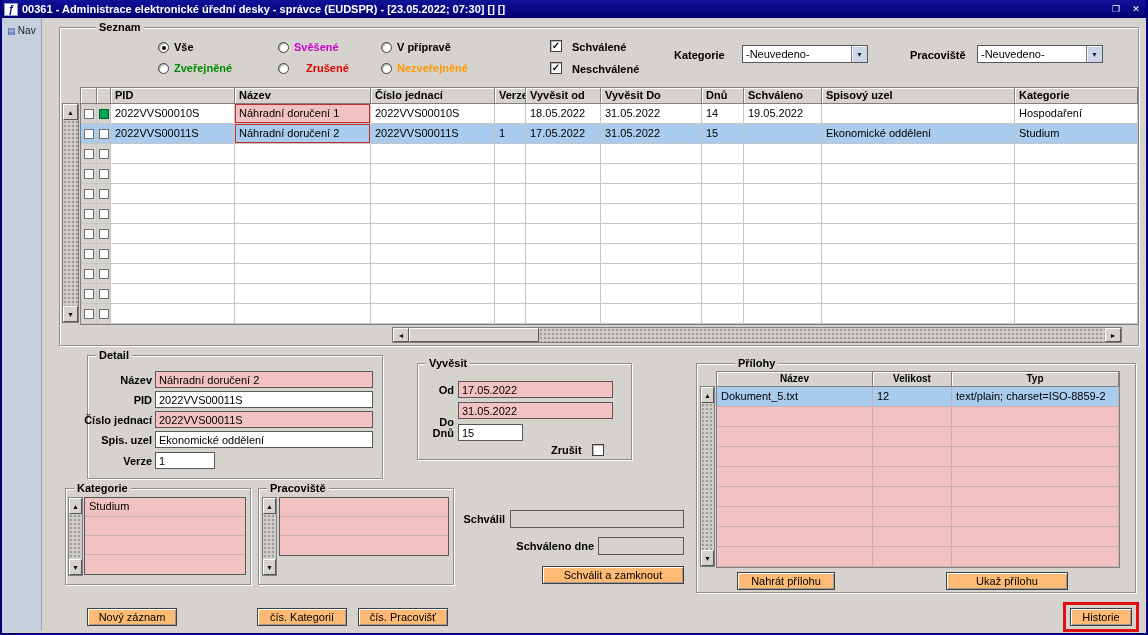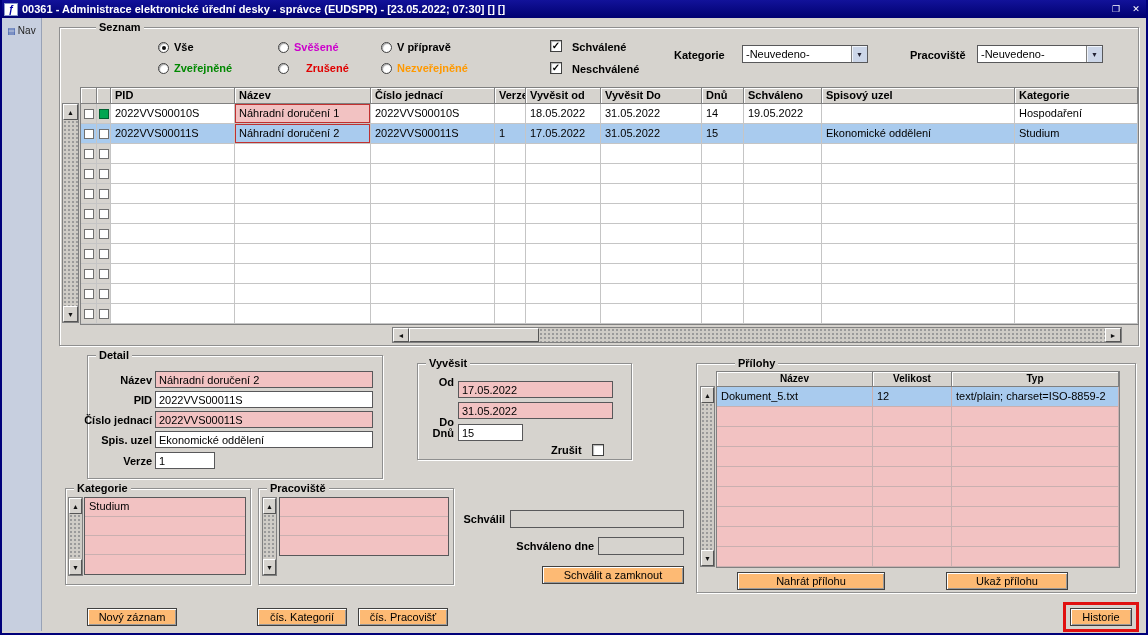--- a/index.html
+++ b/index.html
@@ -378,21 +378,21 @@
     <span class="lbl lblr" style="left:60px;top:434px;width:90px">Spis. uzel</span>
     <div class="fld" style="left:153px;top:431px;width:218px">Ekonomické oddělení</div>
     <span class="lbl lblr" style="left:60px;top:455px;width:90px">Verze</span>
     <div class="fld" style="left:153px;top:452px;width:60px">1</div>
   </div>
 
   <div>
     <div class="g" style="left:415px;top:363px;width:215px;height:97px">
       <span class="gl">Vyvěsit</span>
     </div>
-    <span class="lbl lblr" style="left:422px;top:376px;width:30px">Od</span>
+    <span class="lbl lblr" style="left:422px;top:384px;width:30px">Od</span>
     <div class="fld pinkf" style="left:456px;top:381px;width:155px">17.05.2022</div>
     <span class="lbl lblr" style="left:422px;top:416px;width:30px">Do</span>
     <div class="fld pinkf" style="left:456px;top:402px;width:155px">31.05.2022</div>
     <span class="lbl lblr" style="left:415px;top:427px;width:37px">Dnů</span>
     <div class="fld" style="left:456px;top:424px;width:65px">15</div>
     <span class="lbl" style="left:549px;top:444px">Zrušit</span>
     <span class="chk" style="left:590px;top:444px"></span>
   </div>
 
   <div>
@@ -502,21 +502,21 @@
         <div class="c"></div>
         <div class="c"></div>
         <div class="c"></div>
       </div>
         <div class="row">
         <div class="c"></div>
         <div class="c"></div>
         <div class="c"></div>
       </div>
       </div>
-    <div class="btn" style="left:735px;top:572px;width:148px">Nahrát přílohu</div>
+    <div class="btn" style="left:735px;top:572px;width:98px">Nahrát přílohu</div>
     <div class="btn" style="left:944px;top:572px;width:122px">Ukaž přílohu</div>
   </div>
 
   <div>
     <div class="btn" style="left:85px;top:608px;width:90px">Nový záznam</div>
     <div class="btn" style="left:255px;top:608px;width:90px">čís. Kategorií</div>
     <div class="btn" style="left:356px;top:608px;width:90px">čís. Pracovišť</div>
     <div class="btn" style="left:1068px;top:608px;width:62px">Historie</div>
     <div class="redbox" style="left:1061px;top:602px;width:76px;height:30px"></div>
   </div>

